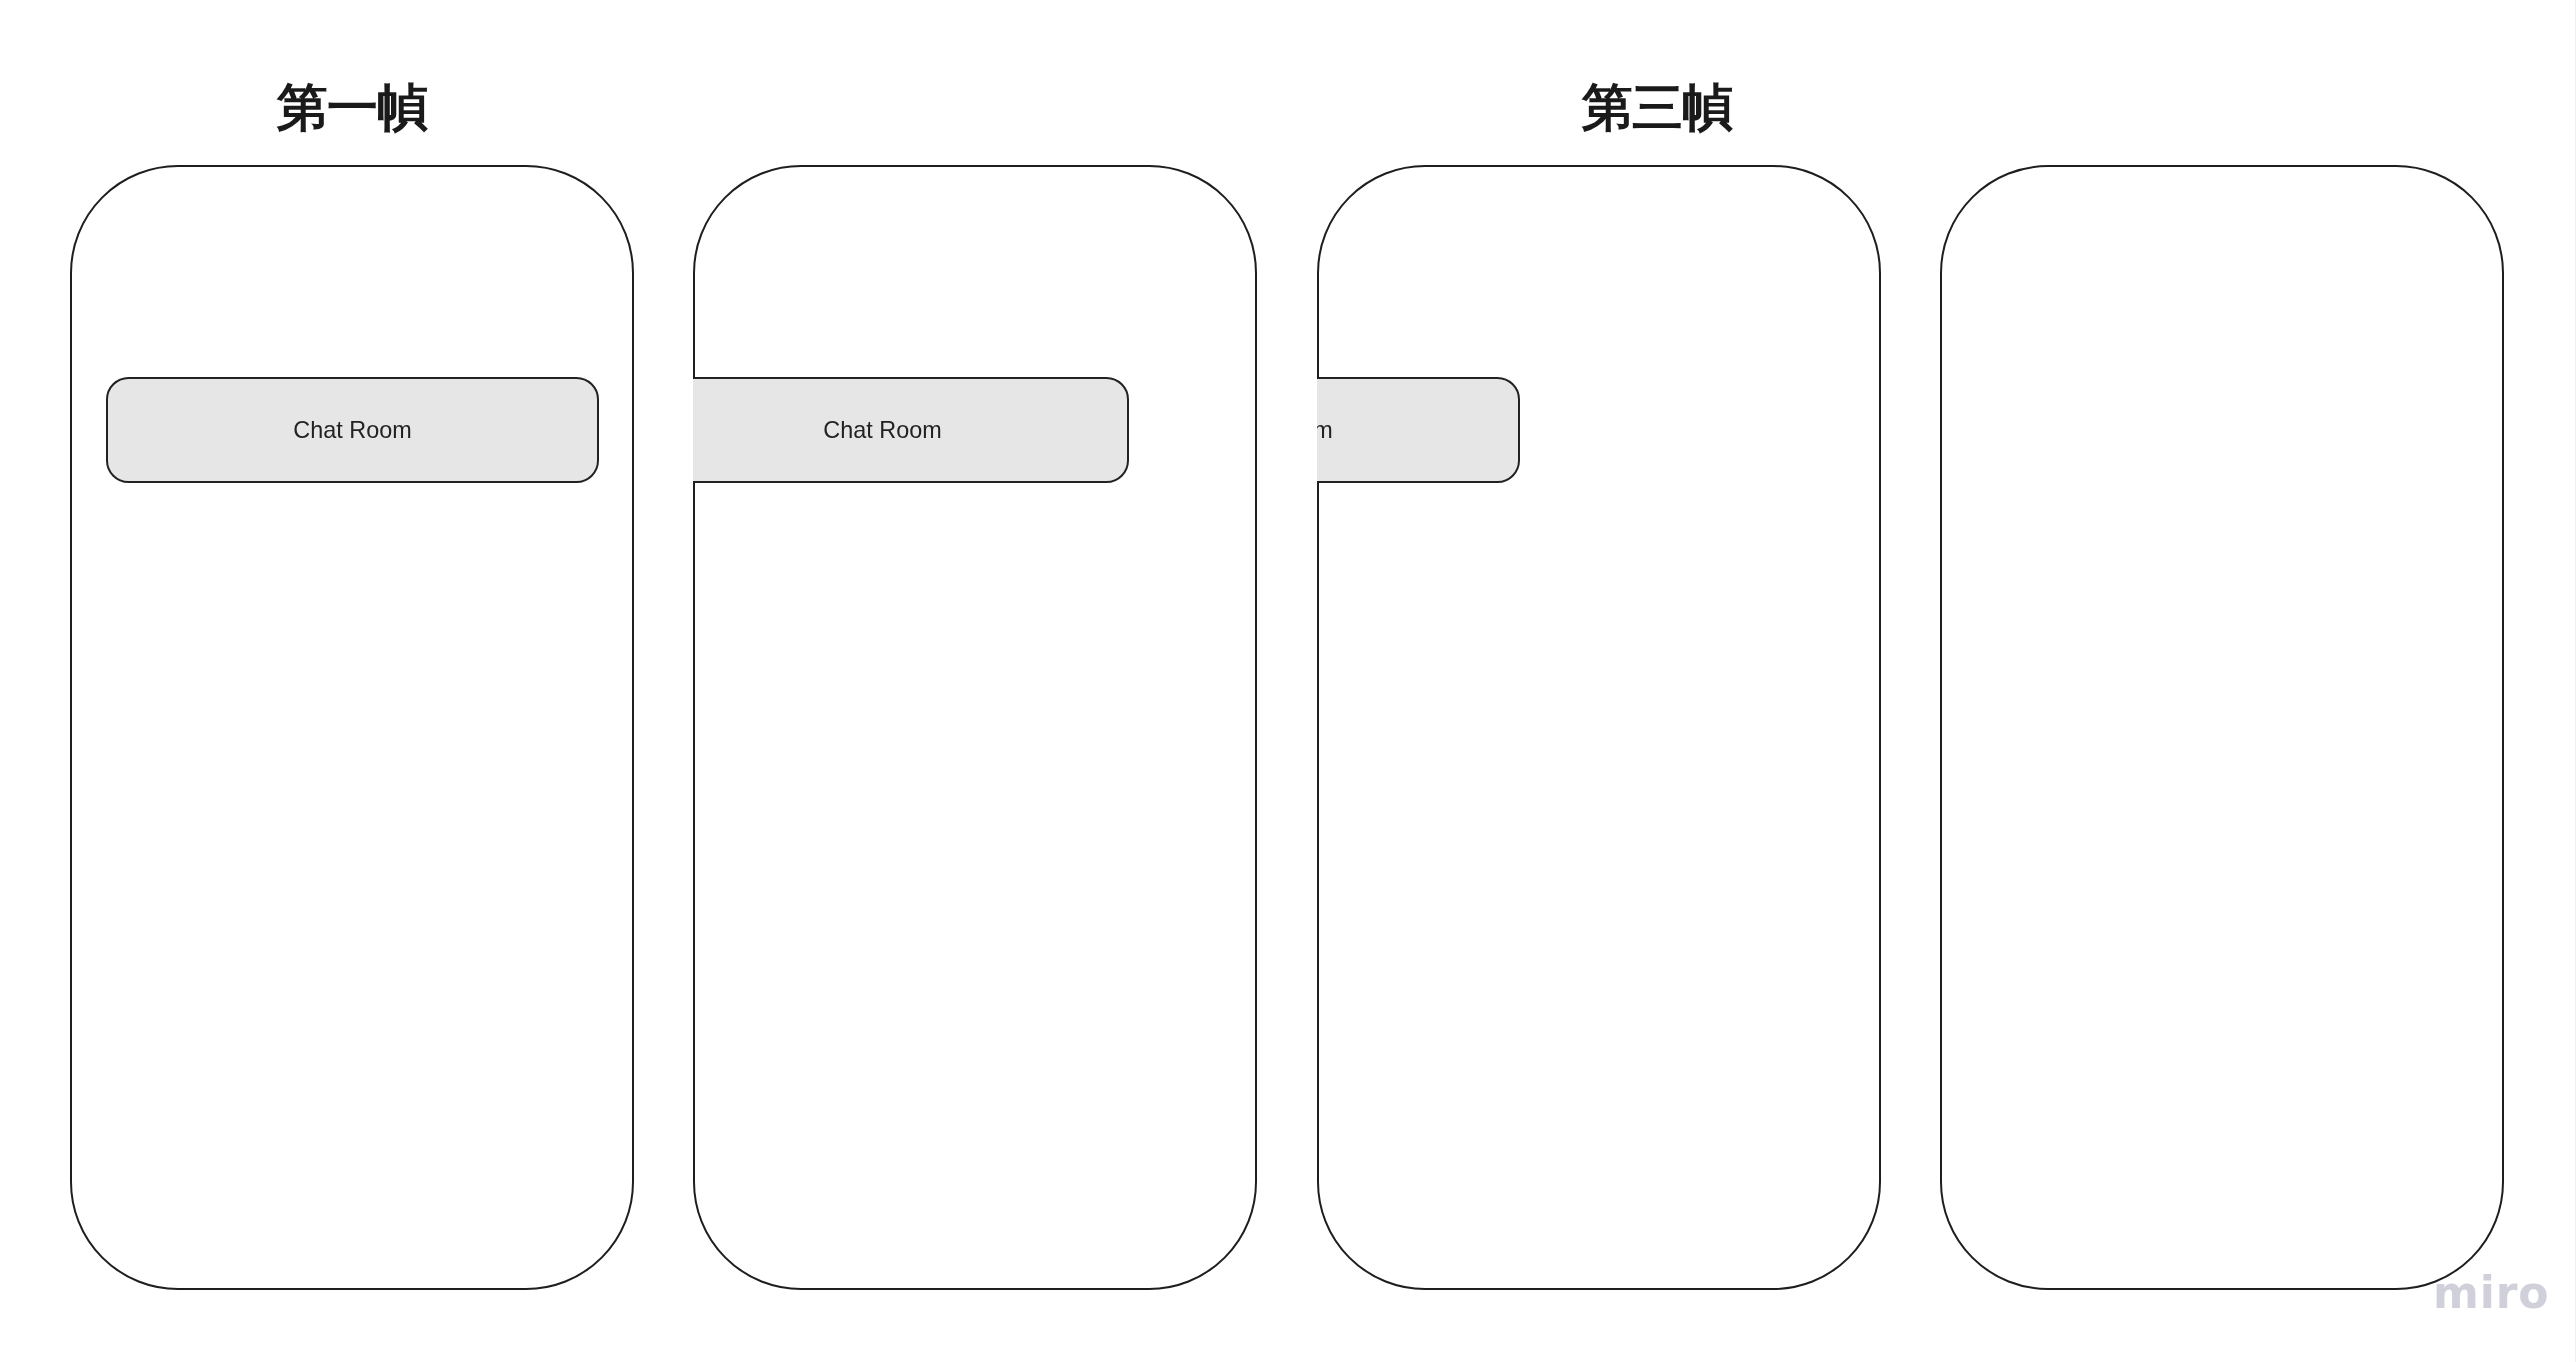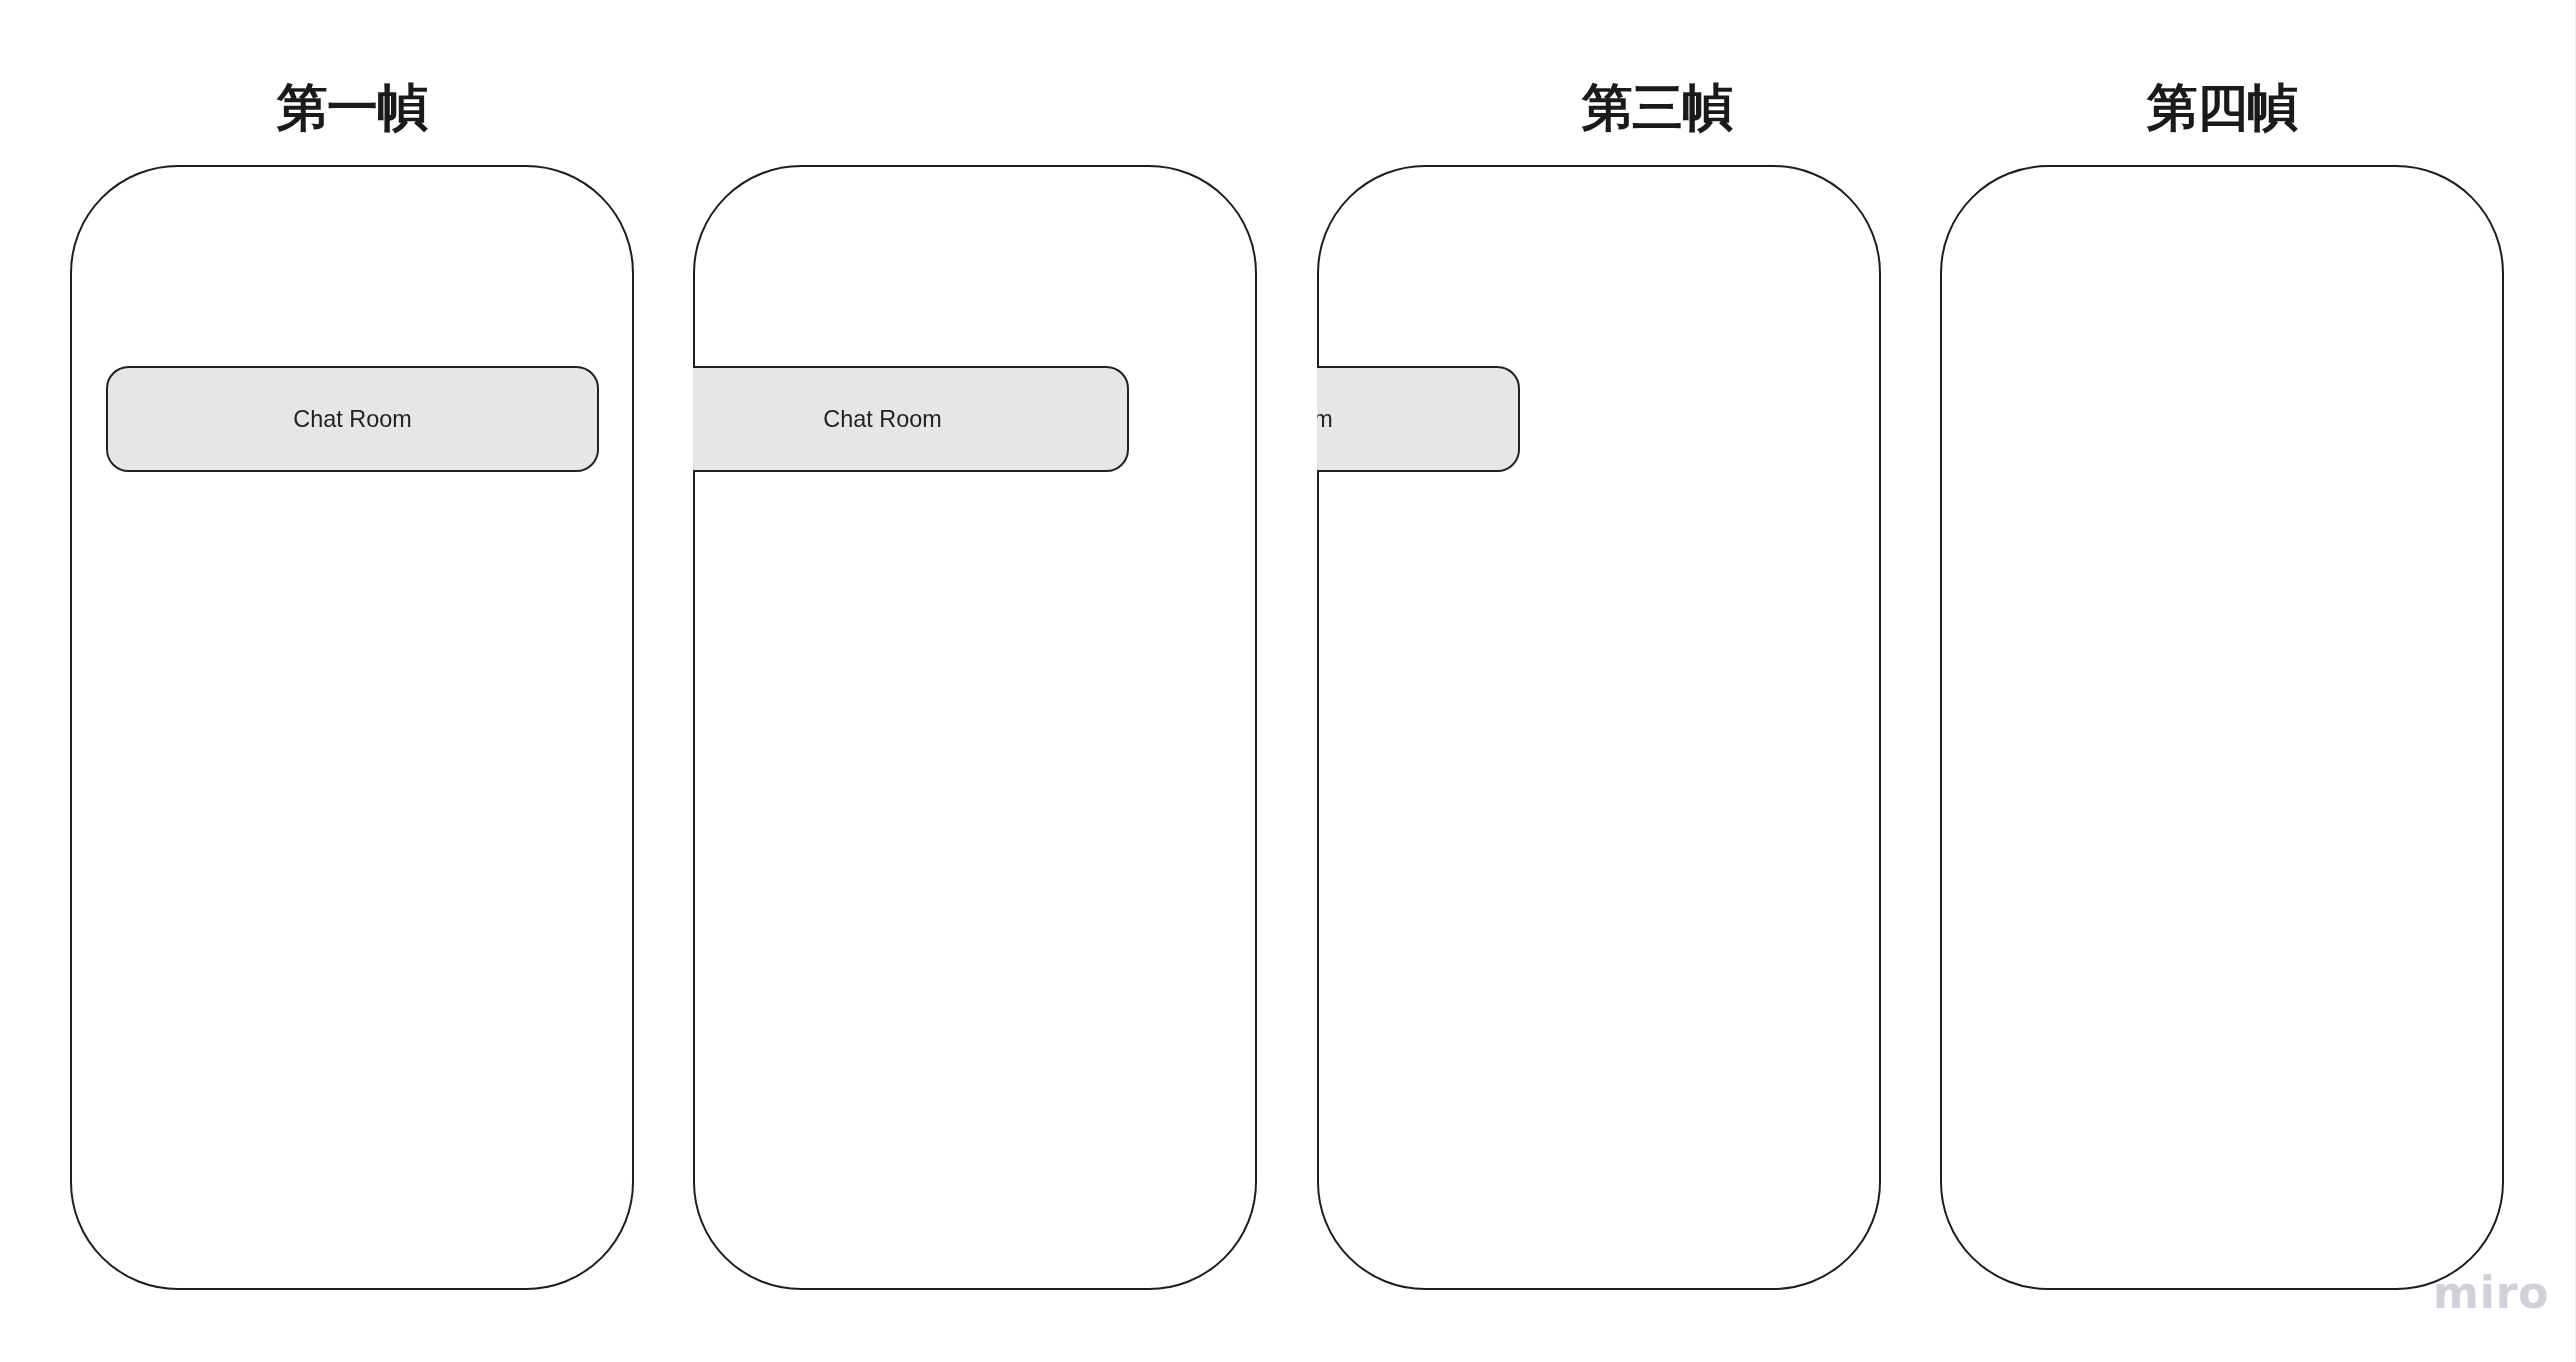--- a/index.html
+++ b/index.html
@@ -45,21 +45,21 @@
     top: 165px;
     width: 564px;
     height: 1125px;
     box-sizing: border-box;
     border: 2.8px solid #1e1e1e;
     border-radius: 108px;
     background: #ffffff;
   }
   .frame-clip {
     position: absolute;
-    top: 168px;
+    top: 179px;
     width: 564px;
     height: 1125px;
     overflow: hidden;
     border-radius: 108px;
     pointer-events: none;
   }
   .chat-room-btn {
     position: absolute;
     top: 198px;
     width: 493px;
@@ -109,20 +109,19 @@
   </div>
 
   <div class="frame-title" style="left:1375px;">第三幀</div>
   <div class="frame" style="left:1317px;"></div>
   <div class="frame-clip" style="left:1317px;">
     <div class="chat-room-btn" style="left:-290px;">
       <span>Chat Room</span>
     </div>
   </div>
 
-  <div class="frame-title" style="left:1940px;">第四幀</div>
   <div class="frame" style="left:1940px;"></div>
 
   <div class="watermark">miro</div>
 
   <div class="right-edge"></div>
 </div>
 
 
 </body></html>

